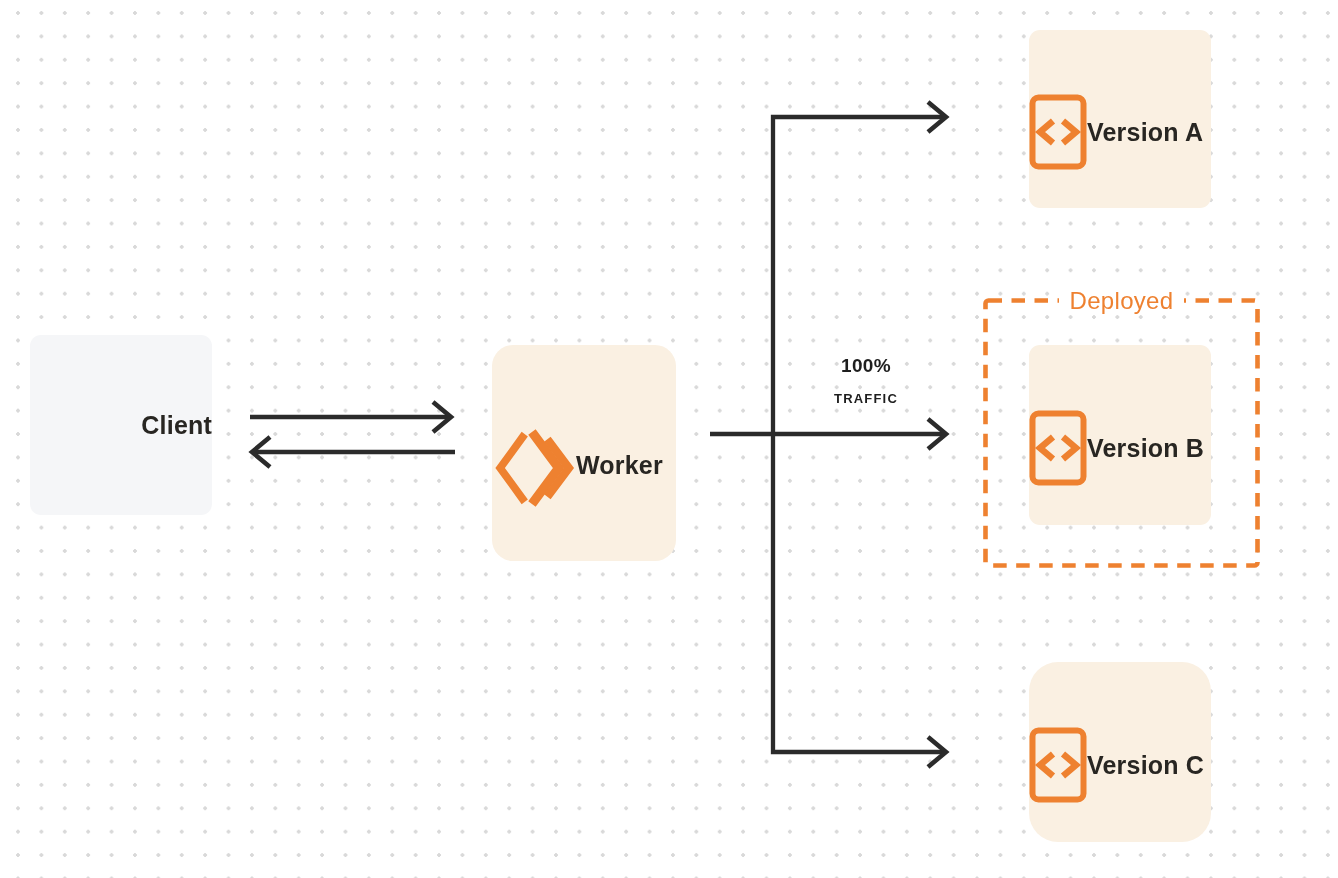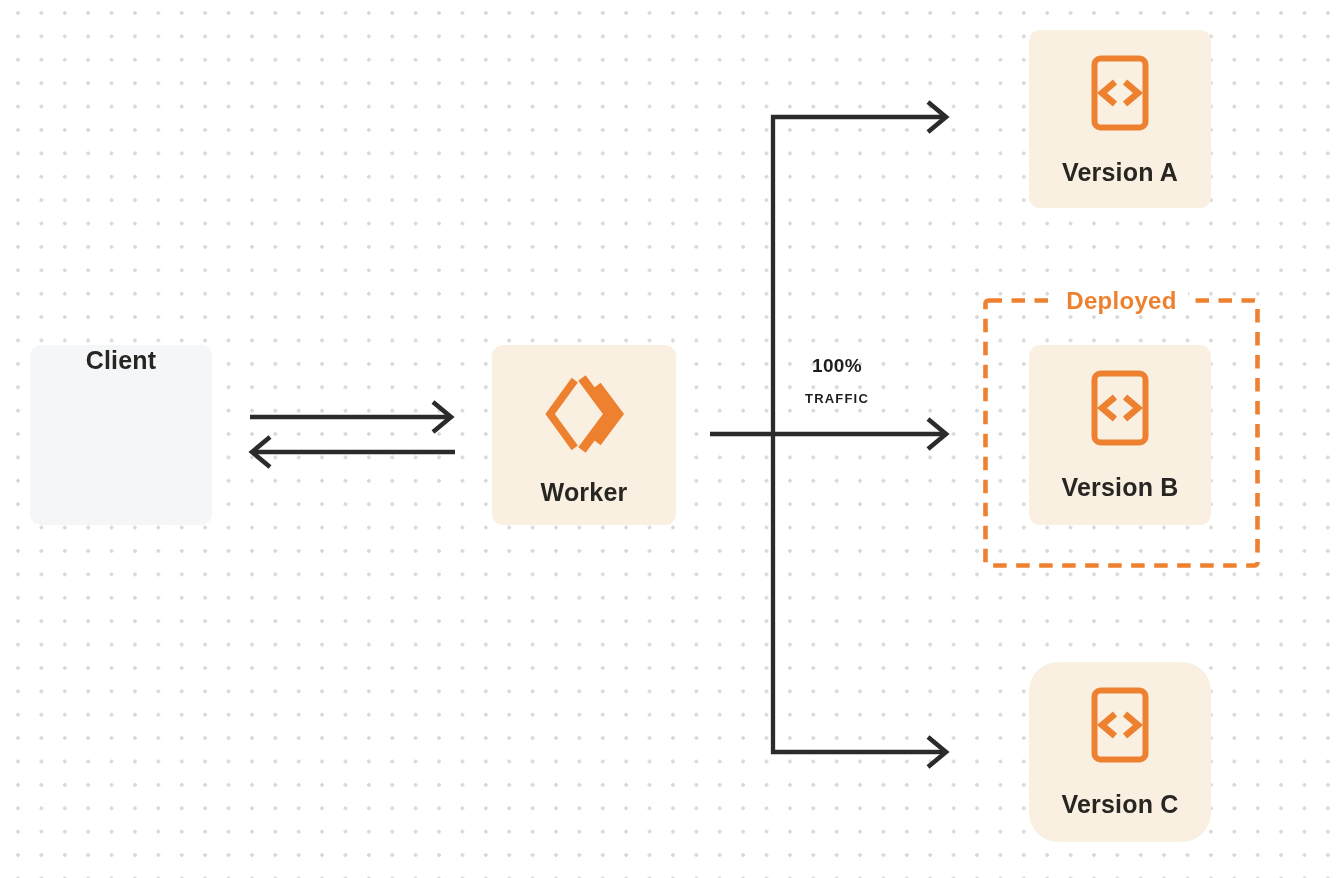--- a/index.html
+++ b/index.html
@@ -21,44 +21,45 @@
     left: 0; top: 0;
     width: 1338px; height: 878px;
     z-index: 1;
   }
 
   .node {
     position: absolute;
     z-index: 2;
     border-radius: 11px;
     display: flex;
-    flex-direction: column;
+    flex-direction: row;
     align-items: center;
     box-sizing: border-box;
   }
   .node .label {
     font-weight: 700;
     font-size: 25px;
     line-height: 30px;
     color: #282622;
     letter-spacing: 0.2px;
     white-space: nowrap;
   }
 
   .client {
-    left: 30px; top: 345px;
+    left: 30px; top: 335px;
     width: 182px; height: 180px;
     background: #f5f6f8;
-    justify-content: flex-start;
+    justify-content: flex-end;
   }
 
   .worker {
     left: 492px; top: 345px;
-    width: 184px; height: 180px;
+    width: 184px; height: 216px;
     background: #faf0e2;
+    border-radius: 21px;
   }
   .worker .logo { margin-top: 30px; }
   .worker .label { margin-top: 24px; }
 
   .version {
     width: 182px; height: 180px;
     background: #faf0e2;
   }
   .version .file-icon { margin-top: 25px; }
   .version .label { margin-top: 26px; }
@@ -70,30 +71,30 @@
     position: absolute;
     left: 983px; top: 286px;
     width: 277px;
     text-align: center;
     z-index: 3;
   }
   .deployed-label span {
     display: inline-block;
     background: #ffffff;
     padding: 0 11px;
-    font-weight: 700;
+    font-weight: 400;
     font-size: 24px;
     line-height: 29px;
     color: #ee8130;
     letter-spacing: 0.3px;
   }
 
   .traffic-label {
     position: absolute;
-    left: 759px; top: 350px;
+    left: 788px; top: 350px;
     width: 156px;
     text-align: center;
     z-index: 3;
     color: #1e1e1e;
     font-weight: 700;
   }
   .traffic-label .l1 { display: block; font-size: 19px; line-height: 32px; letter-spacing: 0.3px; }
   .traffic-label .l2 { display: block; font-size: 13px; line-height: 33px; letter-spacing: 1.2px; }
 </style>
 </head>

